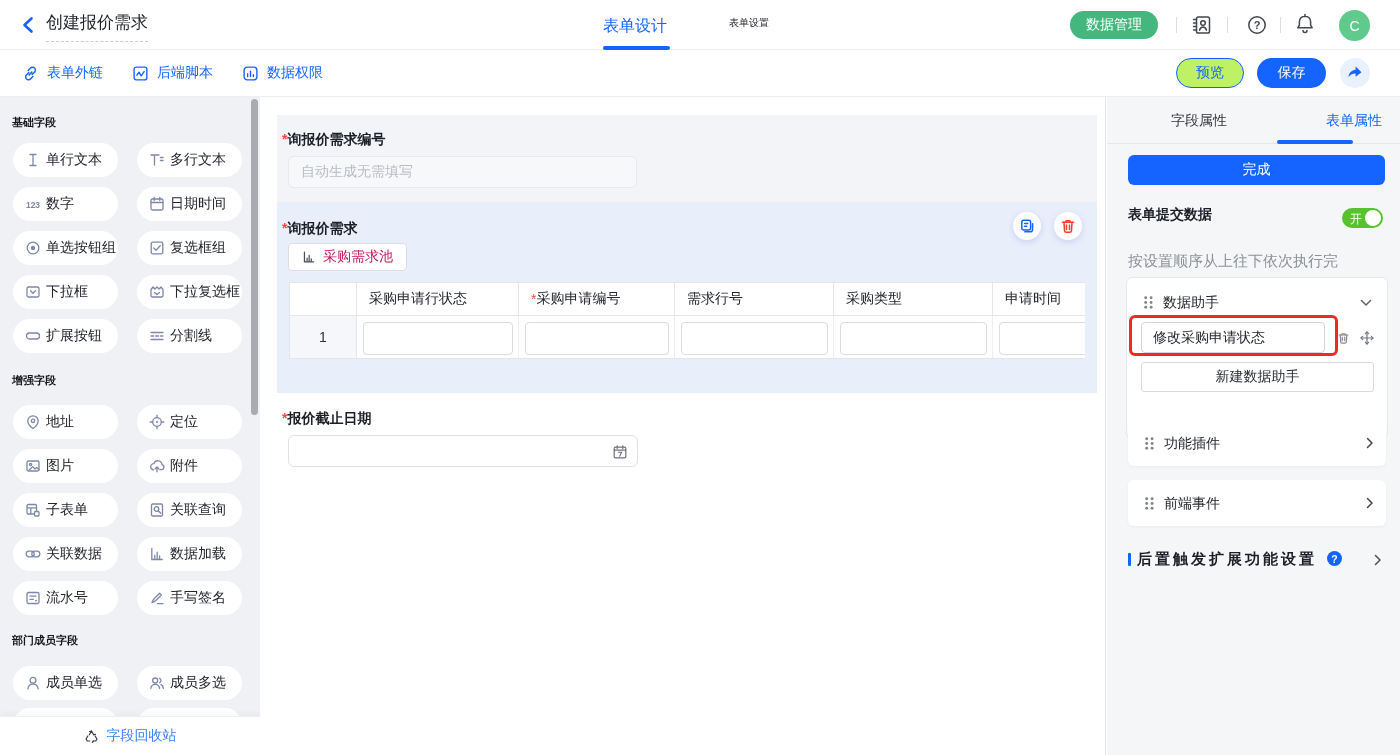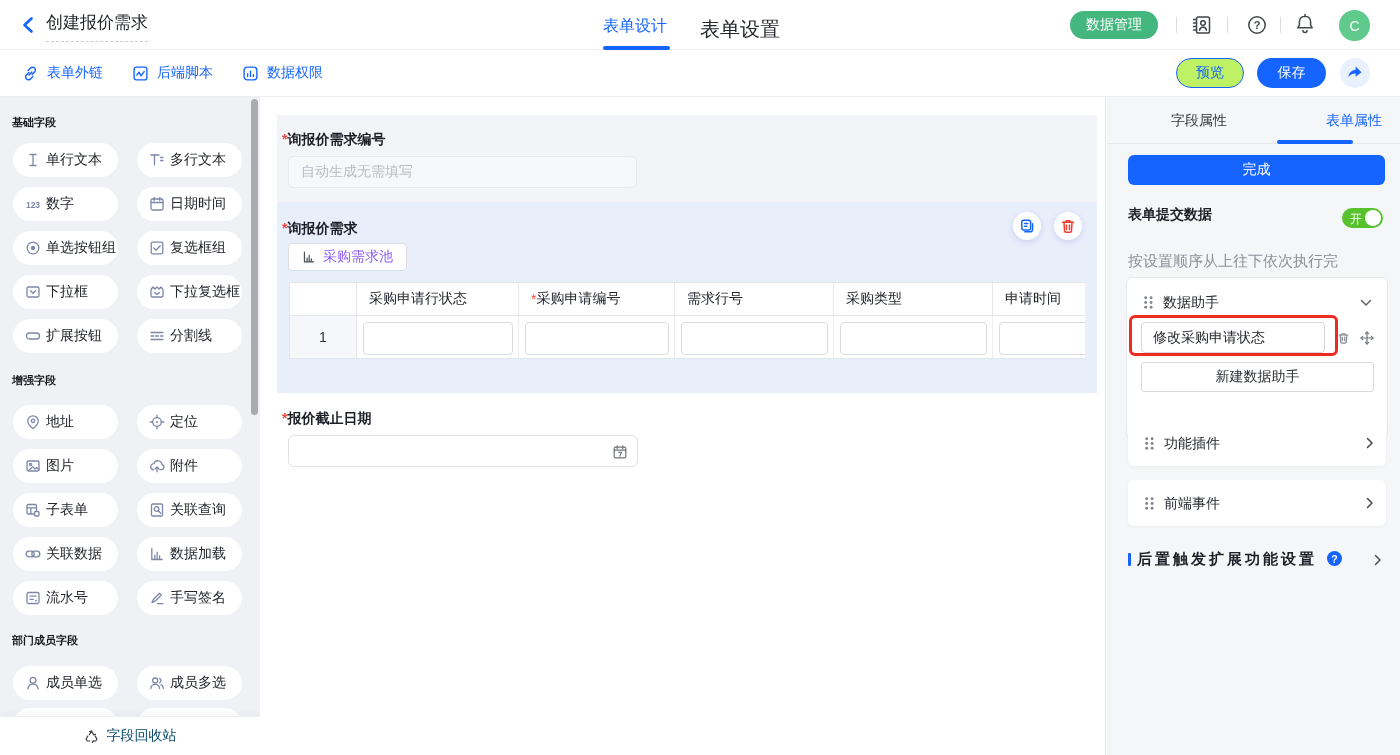--- a/index.html
+++ b/index.html
@@ -17,21 +17,21 @@
 <body>
 <div id="app">
 
 <div class="abs" style="left:0;top:0;width:1400px;height:50px;background:#fff;border-bottom:1px solid #edeef0;z-index:30;">
   <svg class="abs" style="left:21px;top:16px;" width="14" height="18" viewBox="0 0 14 18">
         <path d="M10.5 2.5L3.5 9l7 6.5" fill="none" stroke="#1564ff" stroke-width="2.6" stroke-linecap="round" stroke-linejoin="round"></path>
       </svg>
   <div class="abs" style="left:46px;top:11px;font-size:17px;color:#1f2329;padding-bottom:7px;border-bottom:1px dashed #c9ccd4;">创建报价需求</div>
   <div class="abs" style="left:603px;top:16px;font-size:16px;color:#1564ff;">表单设计</div>
   <div class="abs" style="left:603px;top:46px;width:67px;height:4px;background:#1564ff;border-radius:2px;"></div>
-  <div class="abs" style="left:700px;top:16px;font-size:20px;color:#23262d;">表单设置</div>
+  <div class="abs" style="left:729px;top:16px;font-size:10px;color:#23262d;">表单设置</div>
   <div class="abs" style="left:1070px;top:11px;width:88px;height:28px;background:#43b77d;border-radius:14px;color:#fff;display:flex;align-items:center;justify-content:center;font-size:14px;">数据管理</div>
   <div class="abs" style="left:1176px;top:17px;width:1px;height:16px;background:#dcdee2;"></div>
 
   <svg class="abs" style="left:1191px;top:14px;" width="22" height="22" viewBox="0 0 22 22" fill="none" stroke="#42474d" stroke-width="1.5" stroke-linecap="round" stroke-linejoin="round">
     <rect x="5.5" y="3" width="13" height="16" rx="1.8"></rect>
     <circle cx="12" cy="9" r="2.3"></circle>
     <path d="M8.6 16.2c.5-2.1 1.7-3.2 3.4-3.2s2.9 1.1 3.4 3.2"></path>
     <path d="M2.5 5.5h3M2.5 9h3M2.5 12.5h3M2.5 16h3" stroke-width="1.4"></path>
   </svg>
   <div class="abs" style="left:1227px;top:17px;width:1px;height:16px;background:#dcdee2;"></div>
@@ -192,21 +192,21 @@
           <circle cx="6.2" cy="5.5" r="2.5"></circle>
           <path d="M1.8 13.4c.4-2.6 2-4 4.4-4s4 1.4 4.4 4"></path>
           <path d="M10.6 3.4a2.5 2.5 0 0 1 0 4.4M12 9.6c1.4.6 2.2 1.9 2.4 3.8"></path>
         </svg>成员多选</div>
 
   <div class="fbtn" style="left:13px;top:611px;"></div>
   <div class="fbtn" style="left:137px;top:611px;"></div>
 
   <div class="abs" style="left:251px;top:2px;width:7px;height:316px;background:#a9abb1;border-radius:4px;"></div>
 
-  <div class="abs" style="left:0;top:619px;width:260px;height:39px;background:#fff;display:flex;align-items:center;justify-content:center;gap:8px;color:#0c4a6e;border-top:1px solid #eceef1;box-shadow:0 -2px 6px rgba(0,0,0,0.04);">
+  <div class="abs" style="left:0;top:619px;width:260px;height:39px;background:#fff;display:flex;align-items:center;justify-content:center;gap:8px;color:#3b82f6;border-top:1px solid #eceef1;box-shadow:0 -2px 6px rgba(0,0,0,0.04);">
     <svg width="15" height="15" viewBox="0 0 16 16" fill="none" stroke="#383c43" stroke-width="1.3" stroke-linecap="round" stroke-linejoin="round">
           <path d="M5.7 6.1L8 2.2l2.3 3.9"></path>
           <path d="M8 2.2L6 2.7"></path>
           <path d="M11.9 7.4l1.9 3.2-1.3 2.2H9.9"></path>
           <path d="M10.2 6.1l2 -0.3"></path>
           <path d="M4.1 7.4l-1.9 3.2 1.3 2.2h2.7"></path>
           <path d="M10 12.8l-1.2 1.4"></path>
         </svg>
     <span>字段回收站</span>
   </div>
@@ -231,21 +231,21 @@
     </div>
     <div class="abs" style="left:777px;top:10px;width:28px;height:28px;background:#fff;border-radius:50%;box-shadow:0 2px 6px rgba(31,69,166,0.16);display:flex;align-items:center;justify-content:center;">
       <svg width="16" height="16" viewBox="0 0 16 16" fill="none" stroke="#f43b30" stroke-width="1.5" stroke-linecap="round" stroke-linejoin="round">
             <path d="M2.6 4.3h10.8"></path>
             <path d="M6 4.3V2.8h4v1.5"></path>
             <path d="M4 4.3l.5 8.3c.05 1 .8 1.6 1.7 1.6h3.6c.9 0 1.65-.6 1.7-1.6l.5-8.3"></path>
             <path d="M6.5 7v4.4M9.5 7v4.4"></path>
           </svg>
     </div>
 
-    <div class="abs" style="left:11px;top:41px;width:119px;height:28px;background:#fff;border:1px solid #dcdee3;border-radius:4px;display:flex;align-items:center;justify-content:center;gap:7px;color:#8b5cf6;">
+    <div class="abs" style="left:11px;top:41px;width:119px;height:28px;background:#fff;border:1px solid #dcdee3;border-radius:4px;display:flex;align-items:center;justify-content:center;gap:7px;color:#be185d;">
       <svg width="14" height="14" viewBox="0 0 16 16" fill="none" stroke="#4a4e56" stroke-width="1.4" stroke-linecap="round">
             <path d="M2.8 2.5v11h10.4"></path>
             <path d="M5.8 13V9.2M8.2 13V6.2M10.6 13V10"></path>
           </svg>
       采购需求池
     </div>
 
     <div class="abs" style="left:12px;top:80px;width:796px;height:77px;overflow:hidden;">
       <div class="abs" style="left:0;top:0;width:865px;height:77px;background:#fff;border:1px solid #e4e6ea;">
 

